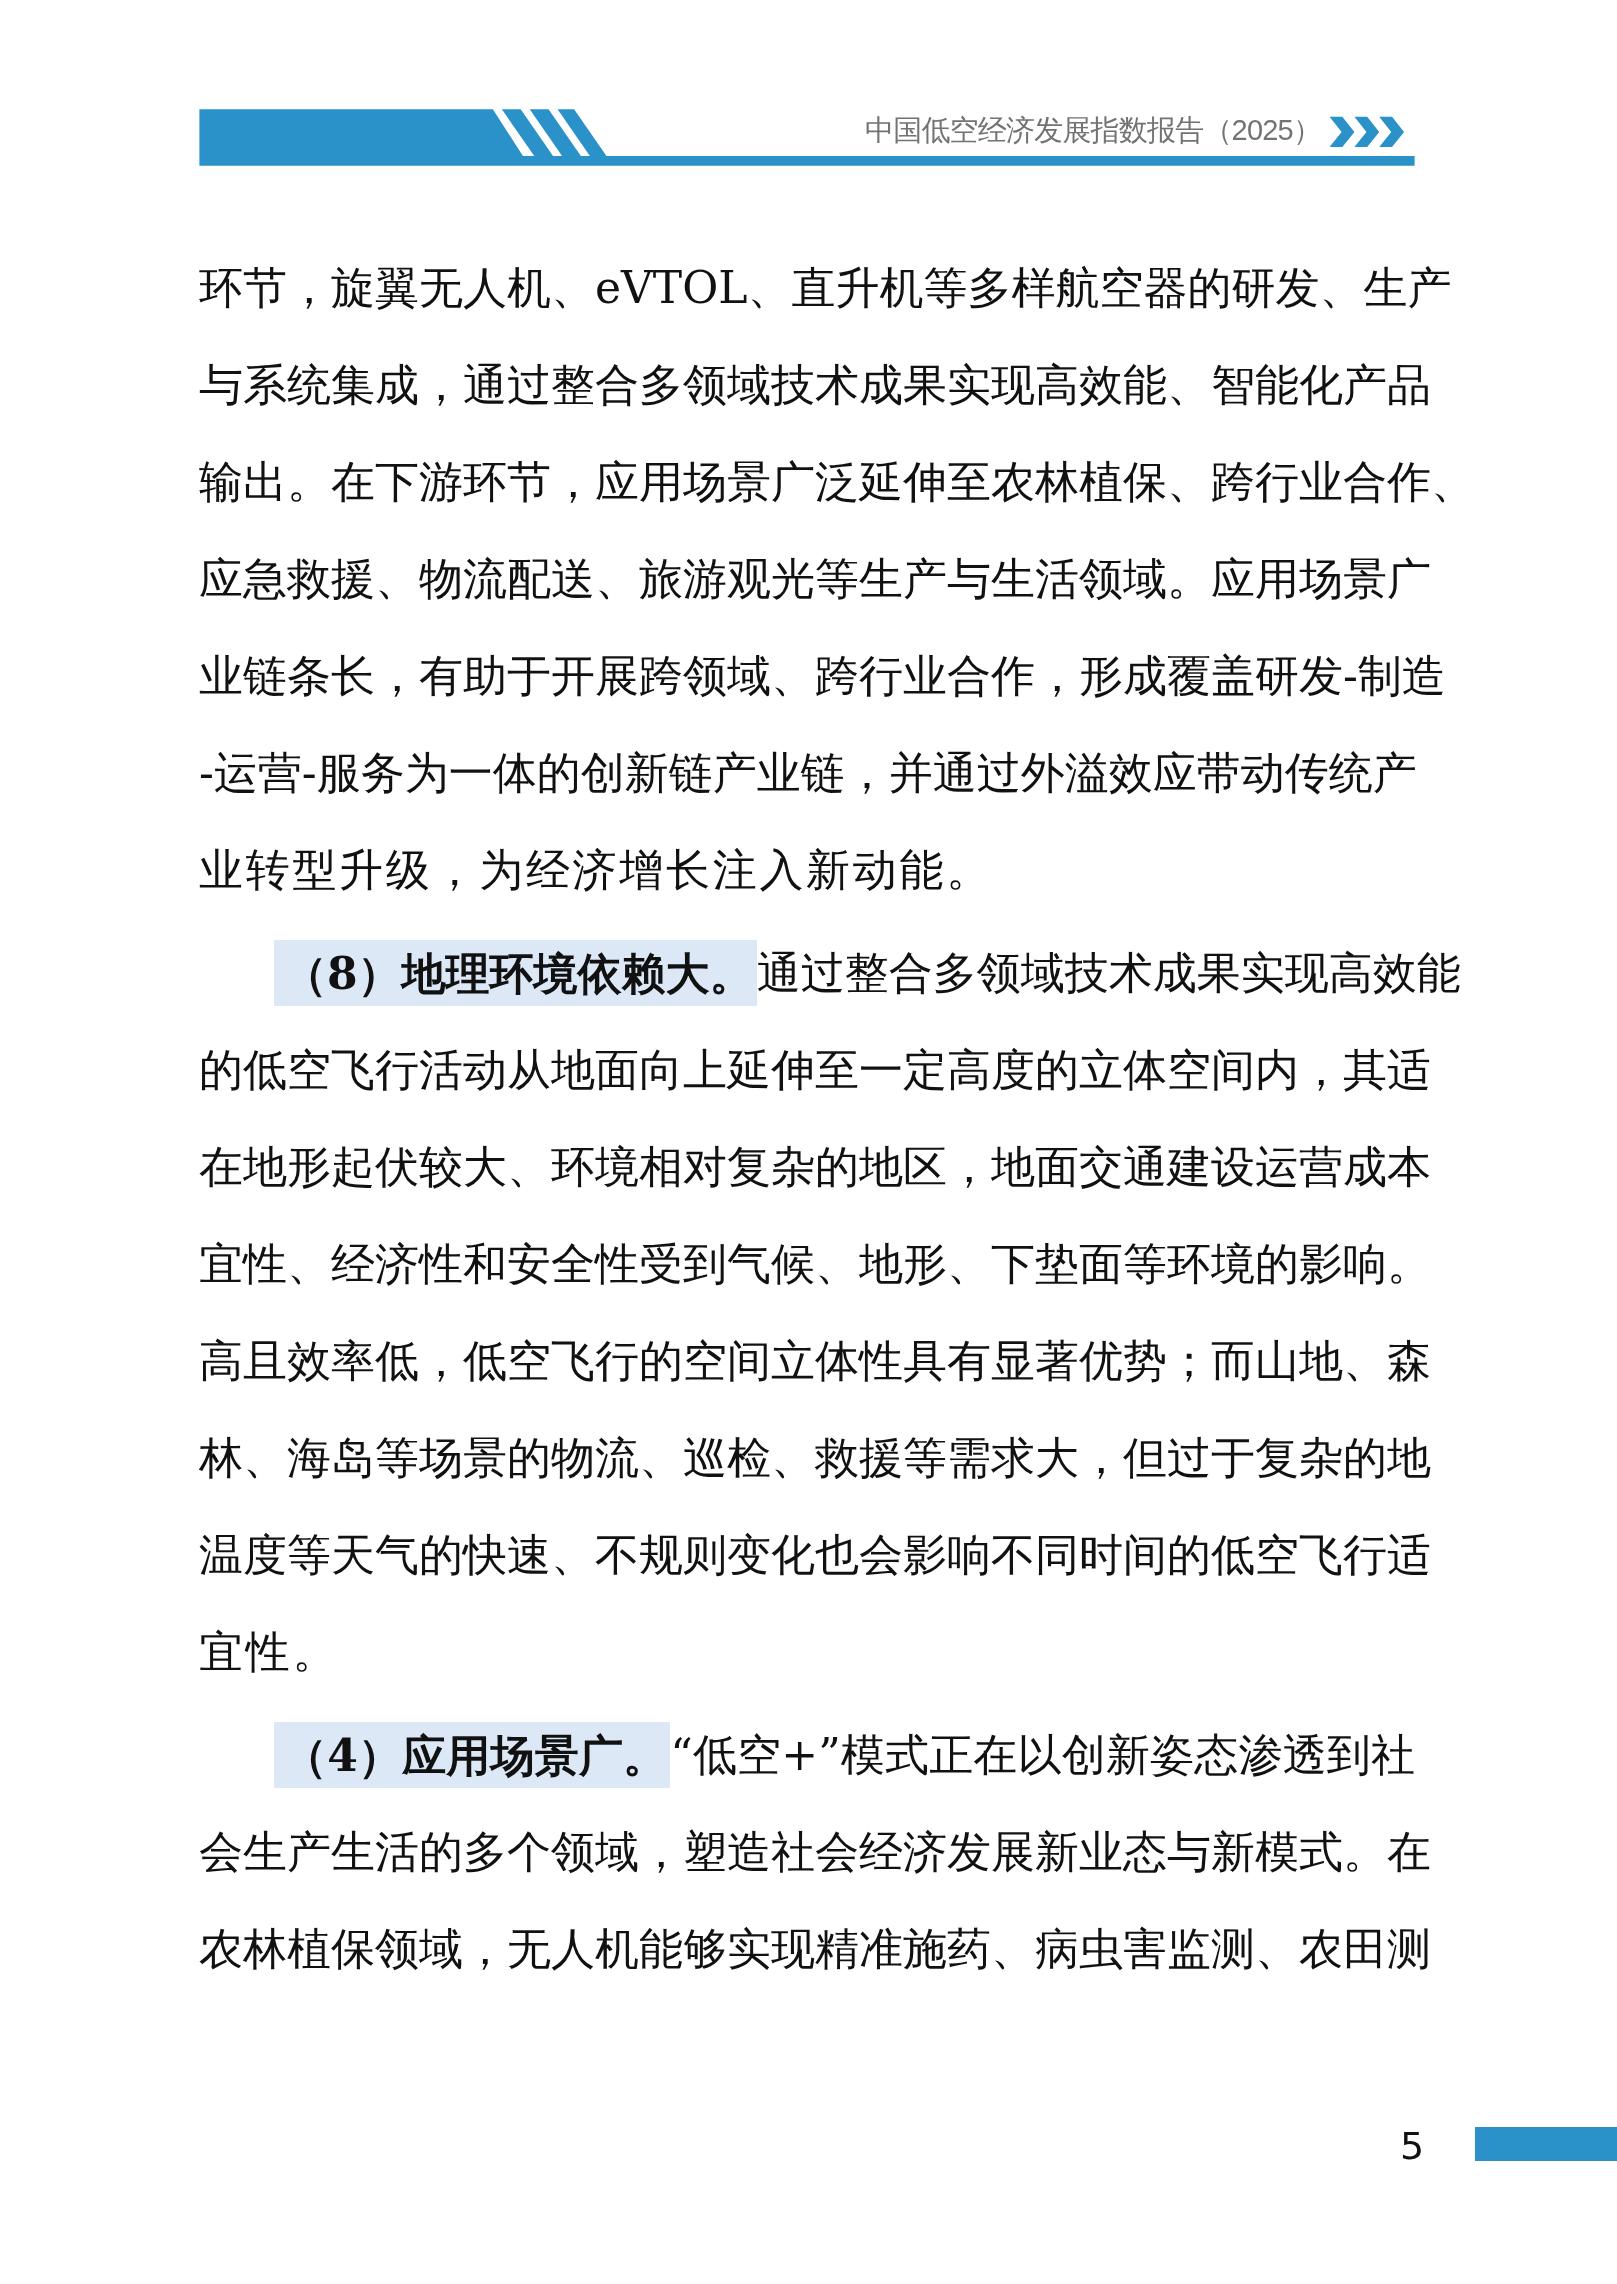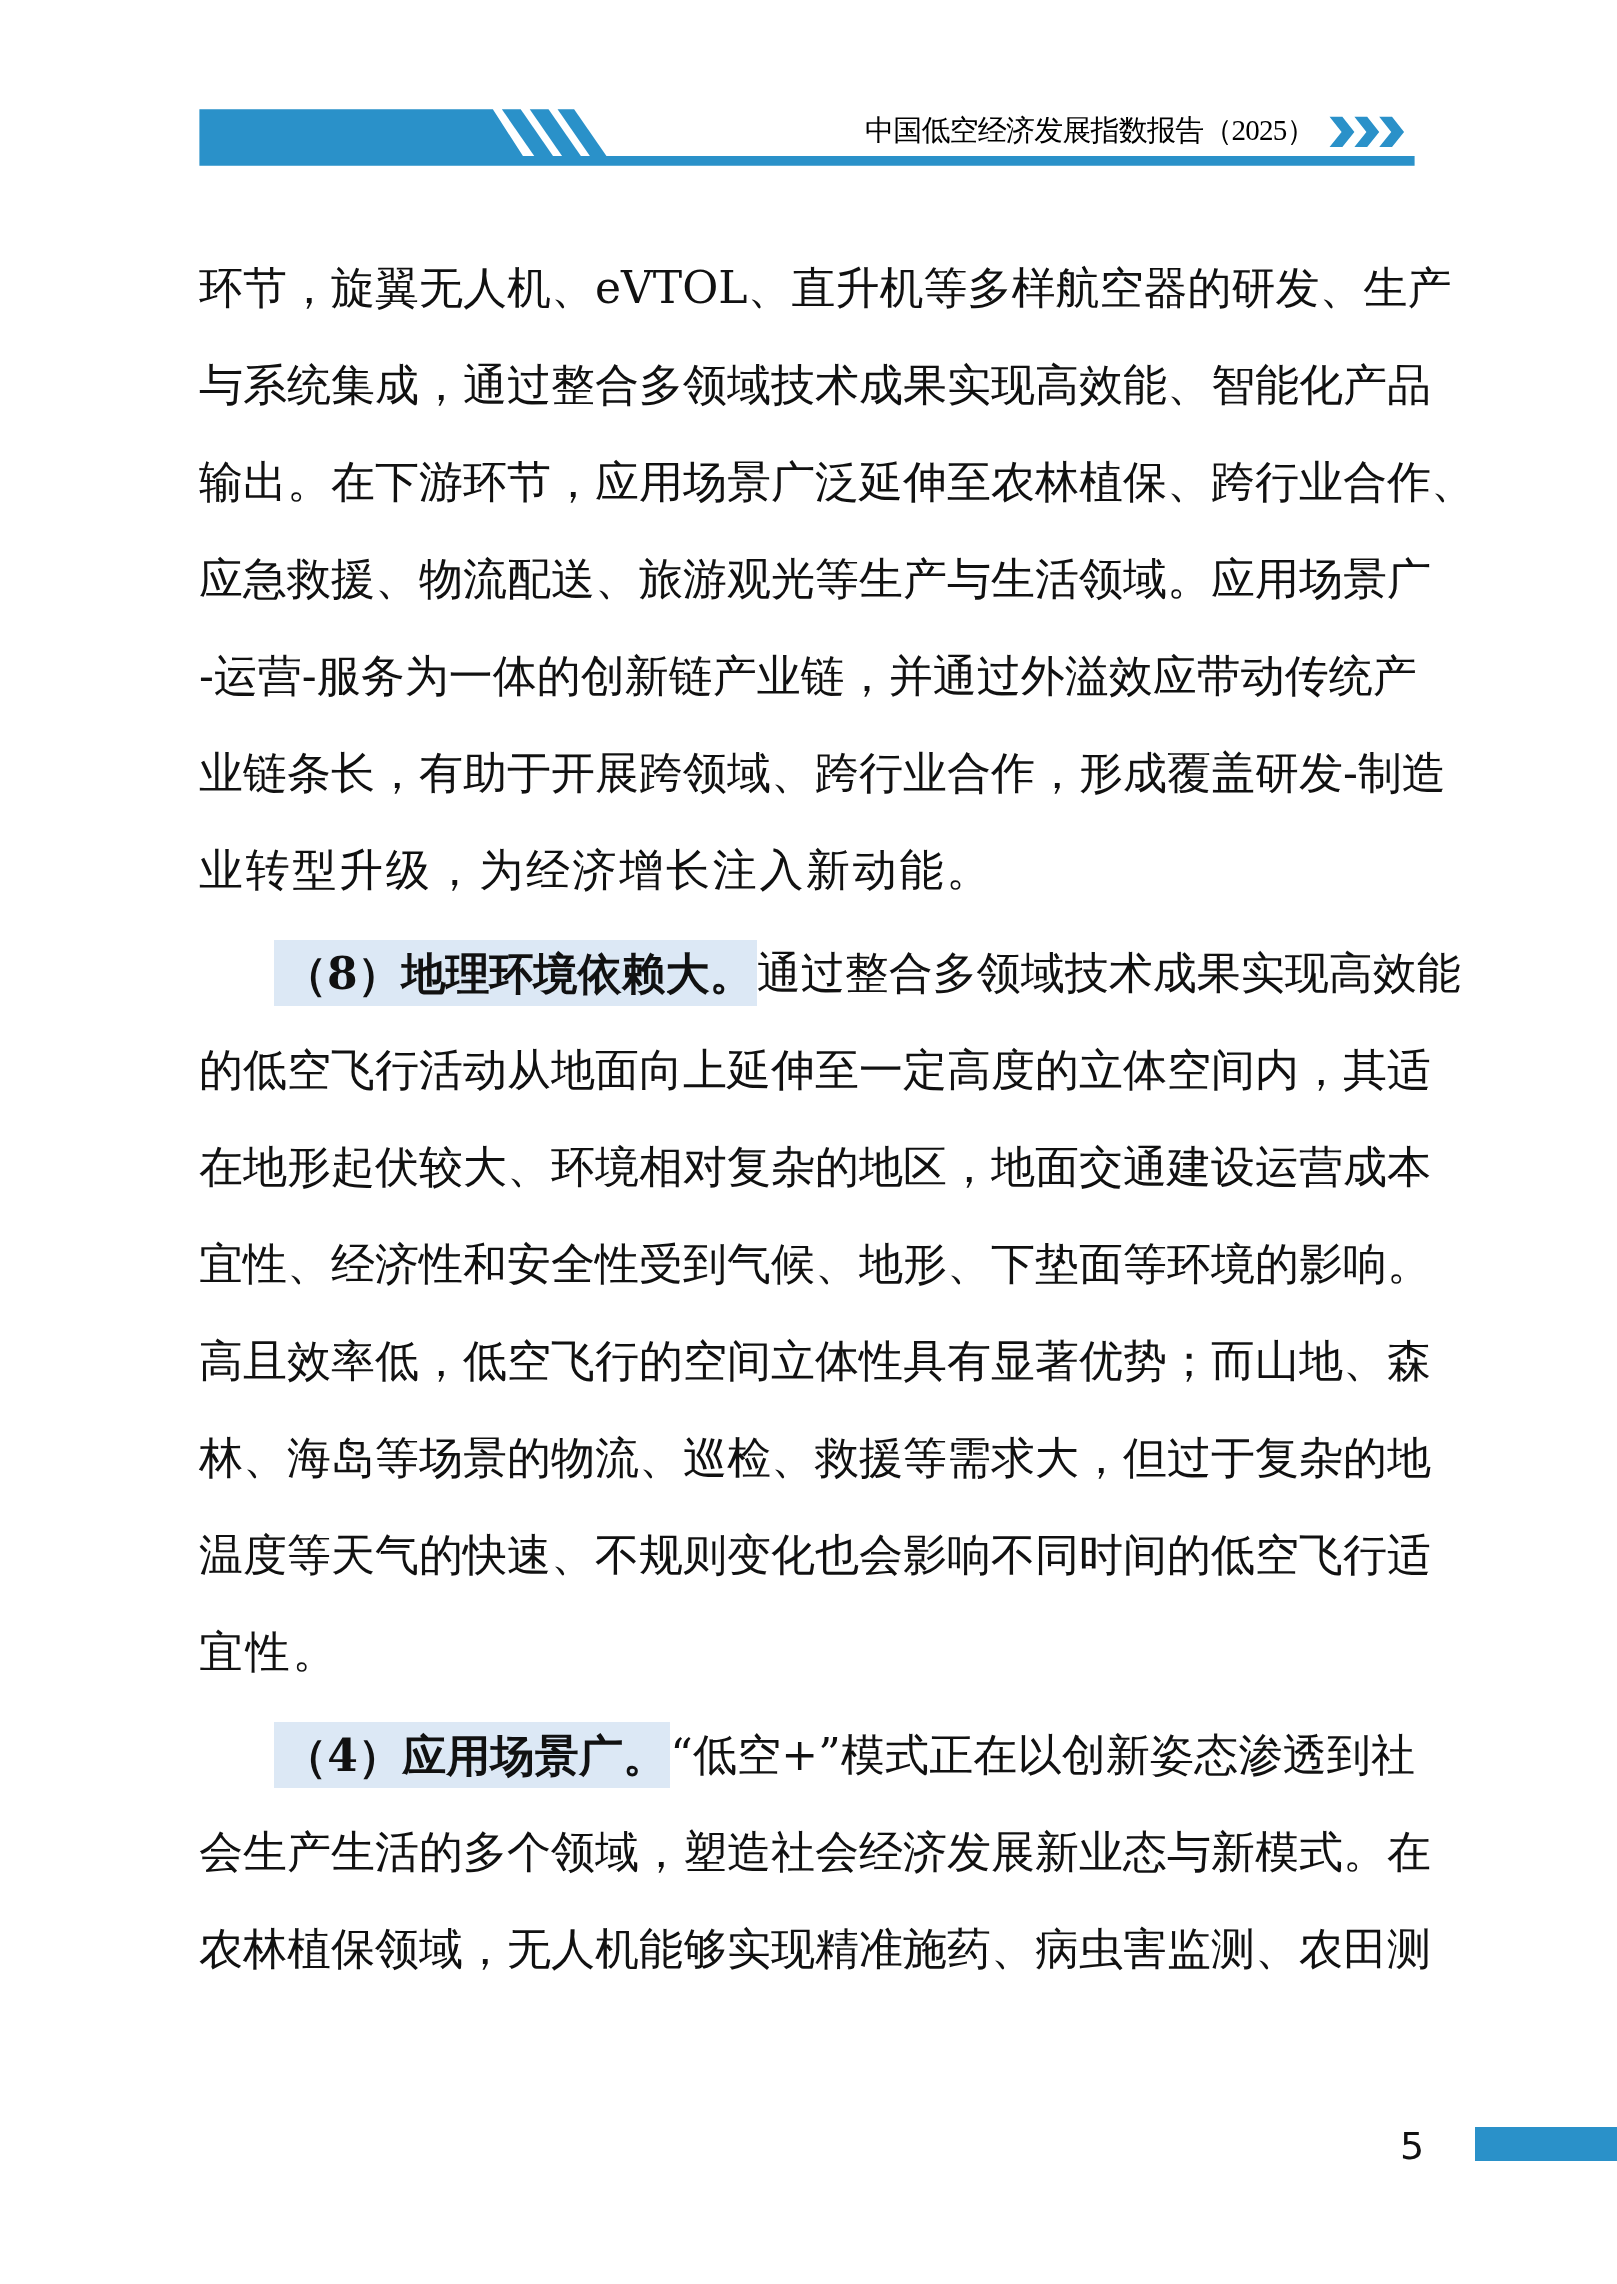--- a/index.html
+++ b/index.html
@@ -3,22 +3,22 @@
 <meta charset="utf-8">
 <style>
   html, body { margin: 0; padding: 0; background: #ffffff; }
   body { width: 1617px; height: 2284px; position: relative; overflow: hidden; }
   .page { position: absolute; left: 0; top: 0; width: 1617px; height: 2284px; background: #fff; }
 
   
   .hdr-svg { position: absolute; left: 0; top: 0; width: 1617px; height: 181px; }
   .hdr-title {
     position: absolute; left: 865px; top: 111px; width: 452px; height: 38px;
-    font-family: Liberation Serif, serif;
-    font-size: 29px; line-height: 38px; color: #000000; letter-spacing: -0.8px;
+    font-family: Liberation Sans, sans-serif;
+    font-size: 29px; line-height: 38px; color: #737373; letter-spacing: -0.8px;
     white-space: nowrap;
   }
 
   
   .body-text {
     position: absolute; left: 199px; top: 239px; width: 1216px;
     font-family: "DejaVu Serif", "Liberation Serif", serif;
     font-size: 44px; color: #111111;
   }
   .line {
@@ -60,22 +60,22 @@
       <polygon points="1833,155 1850,155 1866,175 1850,195 1833,195 1849,175"></polygon>
     </g>
   </svg>
   <div class="hdr-title">中国低空经济发展指数报告（2025）</div>
 
   <div class="body-text">
     <div class="line">环节，旋翼无人机、eVTOL、直升机等多样航空器的研发、生产</div>
     <div class="line">与系统集成，通过整合多领域技术成果实现高效能、智能化产品</div>
     <div class="line">输出。在下游环节，应用场景广泛延伸至农林植保、跨行业合作、</div>
     <div class="line">应急救援、物流配送、旅游观光等生产与生活领域。应用场景广</div>
+    <div class="line">业链条长，有助于开展跨领域、跨行业合作，形成覆盖研发-制造</div>
     <div class="line">-运营-服务为一体的创新链产业链，并通过外溢效应带动传统产</div>
-    <div class="line">业链条长，有助于开展跨领域、跨行业合作，形成覆盖研发-制造</div>
     <div class="line last">业转型升级，为经济增长注入新动能。</div>
 
     <div class="line indent" style="margin-top:6px;">
       <span class="hl">（8）地理环境依赖大。</span><span>通过整合多领域技术成果实现高效能</span>
     </div>
     <div class="line">的低空飞行活动从地面向上延伸至一定高度的立体空间内，其适</div>
     <div class="line">在地形起伏较大、环境相对复杂的地区，地面交通建设运营成本</div>
     <div class="line">宜性、经济性和安全性受到气候、地形、下垫面等环境的影响。</div>
     <div class="line">高且效率低，低空飞行的空间立体性具有显著优势；而山地、森</div>
     <div class="line">林、海岛等场景的物流、巡检、救援等需求大，但过于复杂的地</div>

